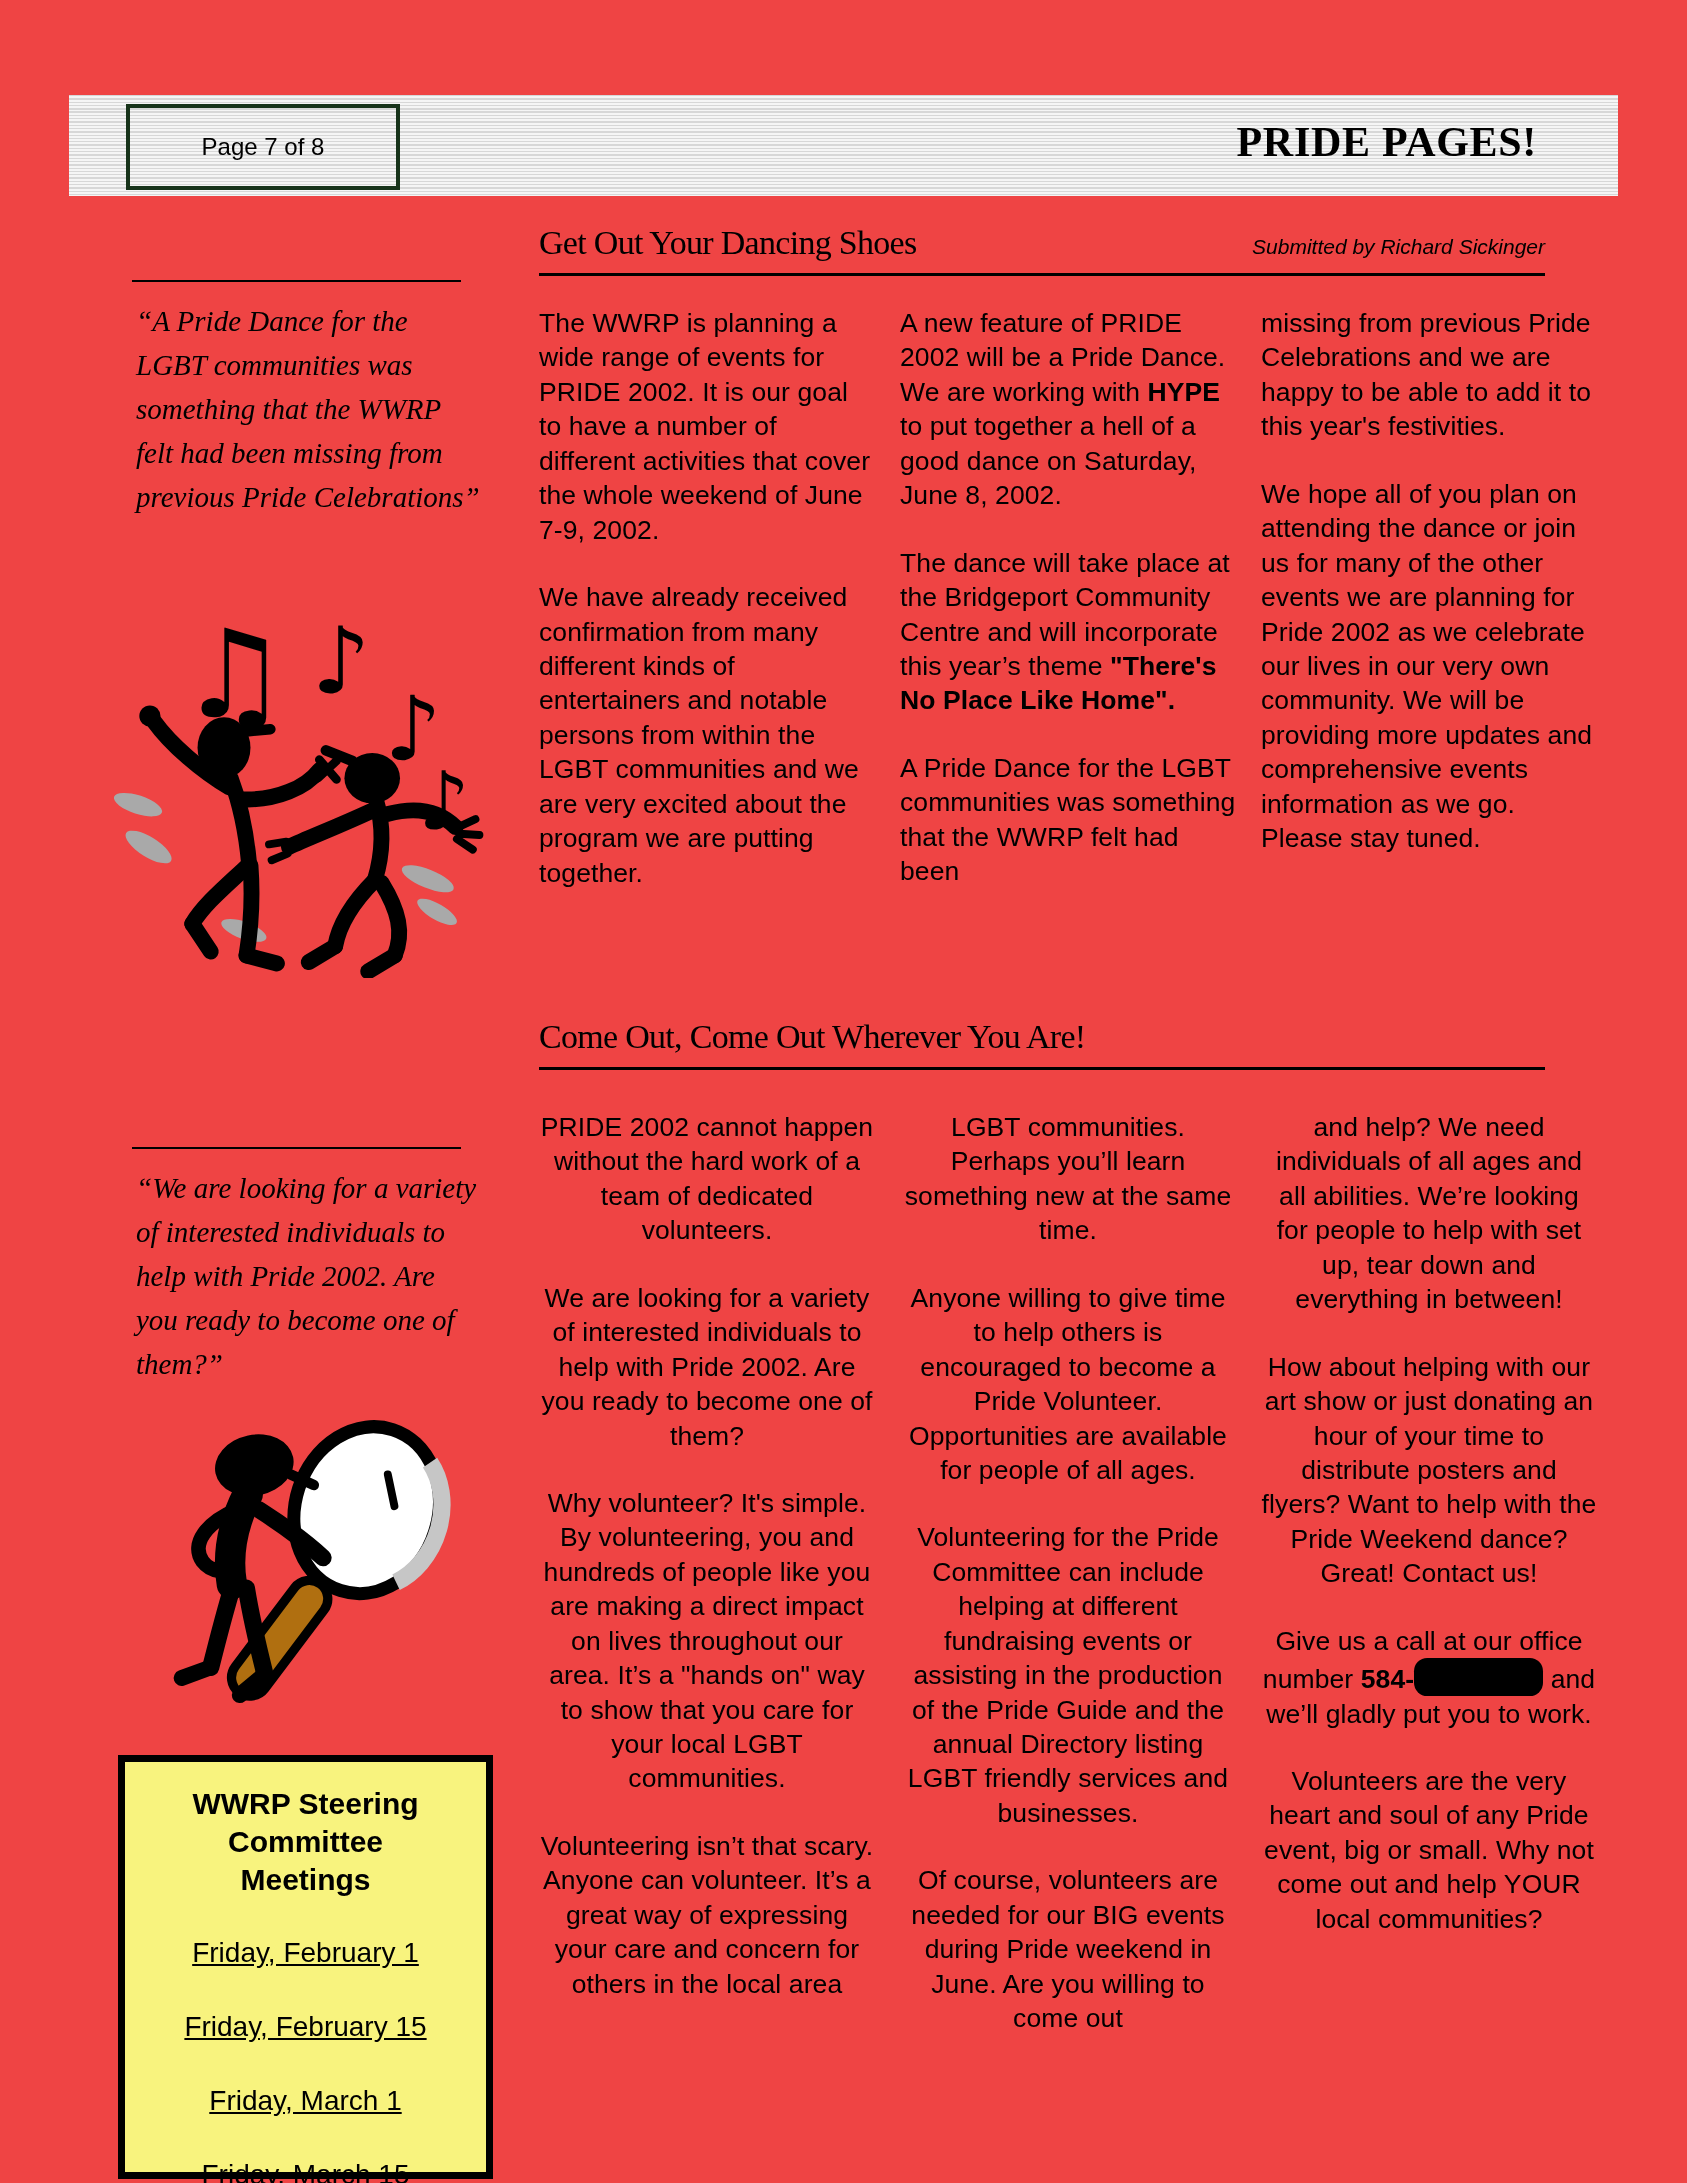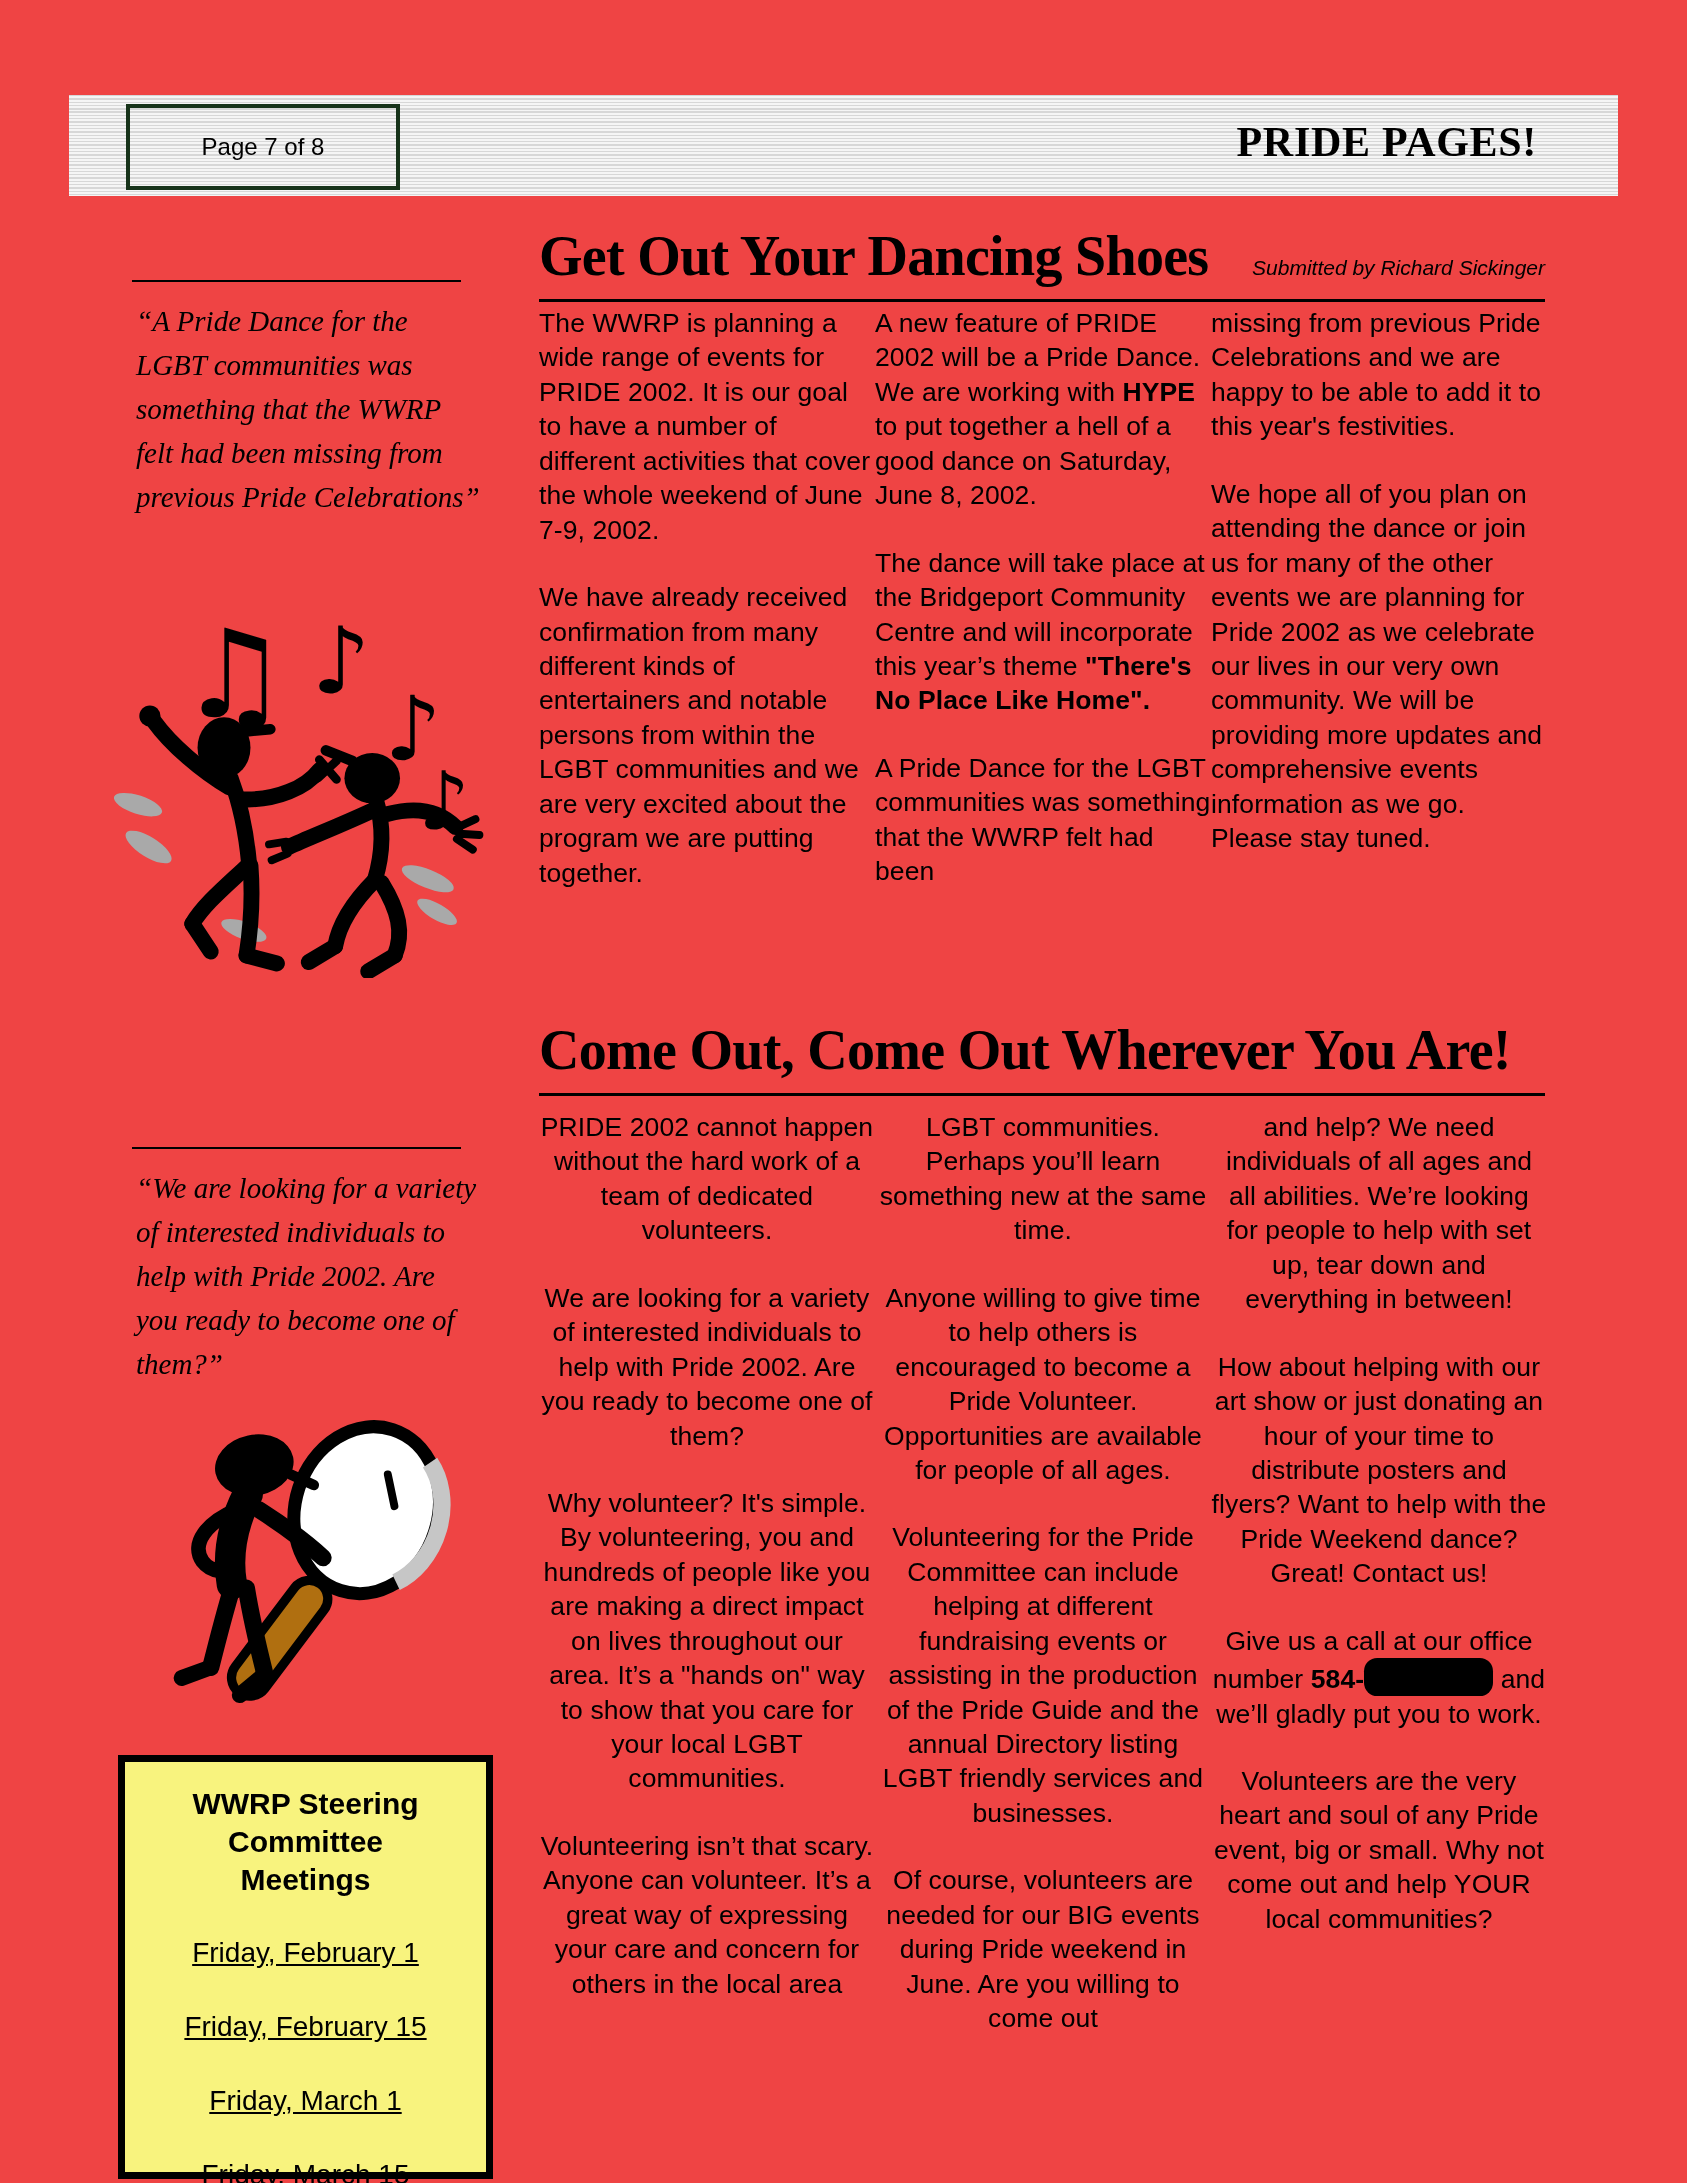--- a/index.html
+++ b/index.html
@@ -14,34 +14,34 @@
     font-size:24px;}
   .masthead{position:absolute;right:81px;top:22.5px;
     font-family:"Liberation Serif",serif;font-weight:bold;font-size:42px;letter-spacing:0.7px;}
 
   
   .art-head{position:absolute;left:539px;width:1006px;display:flex;
     justify-content:space-between;align-items:baseline;
     border-bottom:3.3px solid #000;padding-bottom:10.6px;}
   .art-head.h1{top:224px;}
   .art-head.h2{top:1018px;}
-  .article-title{font-family:"Liberation Serif",serif;font-weight:bold;
-    font-size:56px;letter-spacing:-0.7px;white-space:nowrap;}
+  .article-title{font-family:"Liberation Serif",serif;font-weight:normal;
+    font-size:34px;letter-spacing:-0.7px;white-space:nowrap;}
   .byline{font-style:italic;font-size:21px;white-space:nowrap;padding-left:26.5px;}
 
   
   .sidebar-rule{position:absolute;left:132px;width:329px;border-top:2.6px solid #000;}
   .rule1{top:280px;} .rule2{top:1147px;}
   .pullquote{position:absolute;left:136px;width:344px;
     font-family:"Liberation Serif",serif;font-style:italic;
     font-size:29px;line-height:1.52;}
   .pq1{top:299px;} .pq2{top:1166px;}
 
   
-  .cols{position:absolute;left:539px;width:1059px;display:flex;
+  .cols{position:absolute;left:539px;width:1059px;display:flex;gap:25px;
     font-size:26.5px;line-height:1.3;letter-spacing:0.1px;}
   .cols.c1{top:306px;} .cols.c2{top:1110px;text-align:center;}
   .col{width:336px;}
   .col p{margin:0 0 33px 0;}
   .b{font-weight:bold;}
   .redact{display:inline-block;width:129px;height:38px;background:#000;
     border-radius:13.2px;vertical-align:-8px;}
 
   
   .meetings{position:absolute;left:118px;top:1732px;width:361px;height:410px;

